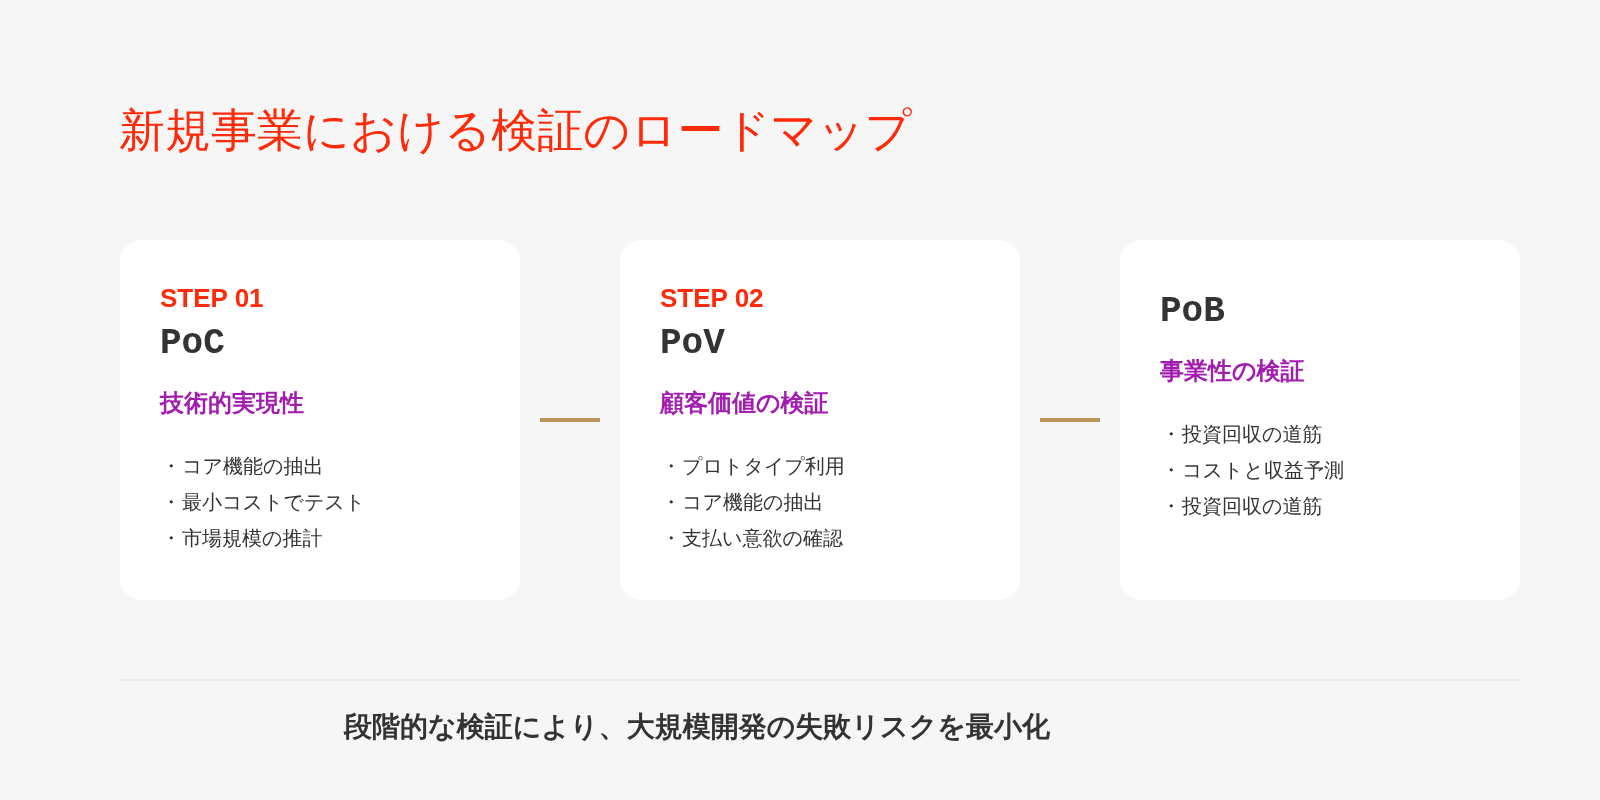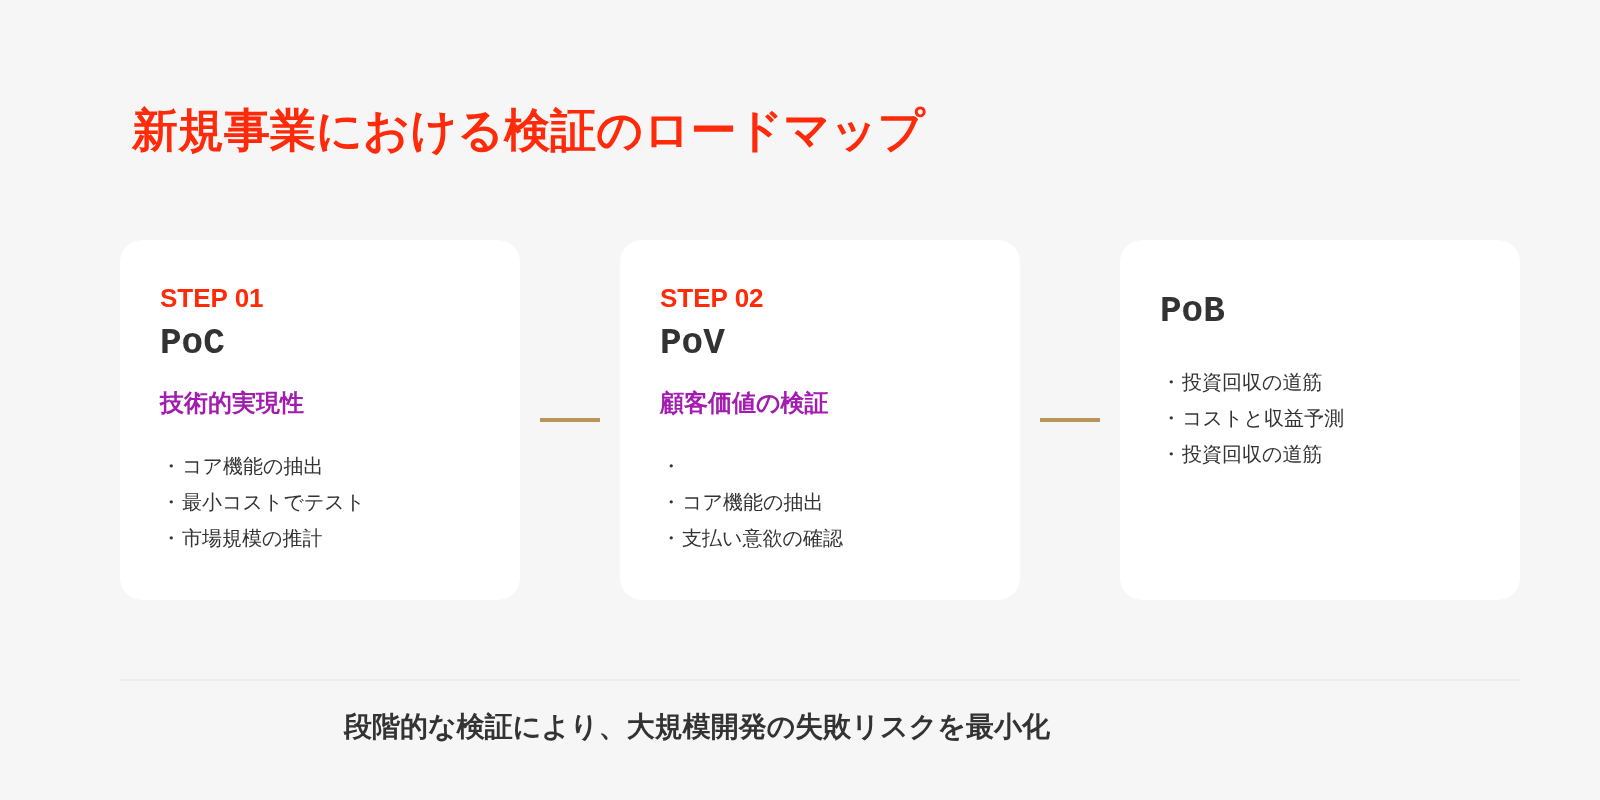--- a/index.html
+++ b/index.html
@@ -5,22 +5,22 @@
   html, body { margin: 0; padding: 0; }
   body {
     width: 1600px; height: 800px;
     background: #f6f6f6;
     font-family: "DejaVu Sans", "Liberation Sans", sans-serif;
     color: #333333;
     position: relative;
     overflow: hidden;
   }
   .title {
-    position: absolute; left: 132px; top: 100px;
-    font-size: 46px; font-weight: bold; color: #ff2a0a;
+    position: absolute; left: 119px; top: 100px;
+    font-size: 46px; font-weight: normal; color: #ff2a0a;
     letter-spacing: 0px; white-space: nowrap;
   }
   .steps {
     position: absolute; left: 120px; top: 240px;
     display: flex; align-items: center;
   }
   .card {
     width: 400px; height: 360px;
     background: #ffffff; border-radius: 22px;
     box-sizing: border-box; padding: 42px 40px 0 40px;
@@ -84,36 +84,38 @@
 
   <div class="connector"></div>
 
   <div class="card">
     <div class="step-label">STEP 02</div>
     <div class="step-name">PoV</div>
     <div class="step-sub">顧客価値の検証</div>
     <ul class="bullets">
       <li>
           <span class="bullet-dot">・</span>
+          <span>プロトタイプ利用</span>
         </li>
       <li>
           <span class="bullet-dot">・</span>
           <span>コア機能の抽出</span>
         </li>
       <li>
           <span class="bullet-dot">・</span>
           <span>支払い意欲の確認</span>
         </li>
     </ul>
   </div>
 
   <div class="connector"></div>
 
   <div class="card">
     <div class="step-name">PoB</div>
+    <div class="step-sub">事業性の検証</div>
     <ul class="bullets">
       <li>
           <span class="bullet-dot">・</span>
           <span>投資回収の道筋</span>
         </li>
       <li>
           <span class="bullet-dot">・</span>
           <span>コストと収益予測</span>
         </li>
       <li>

